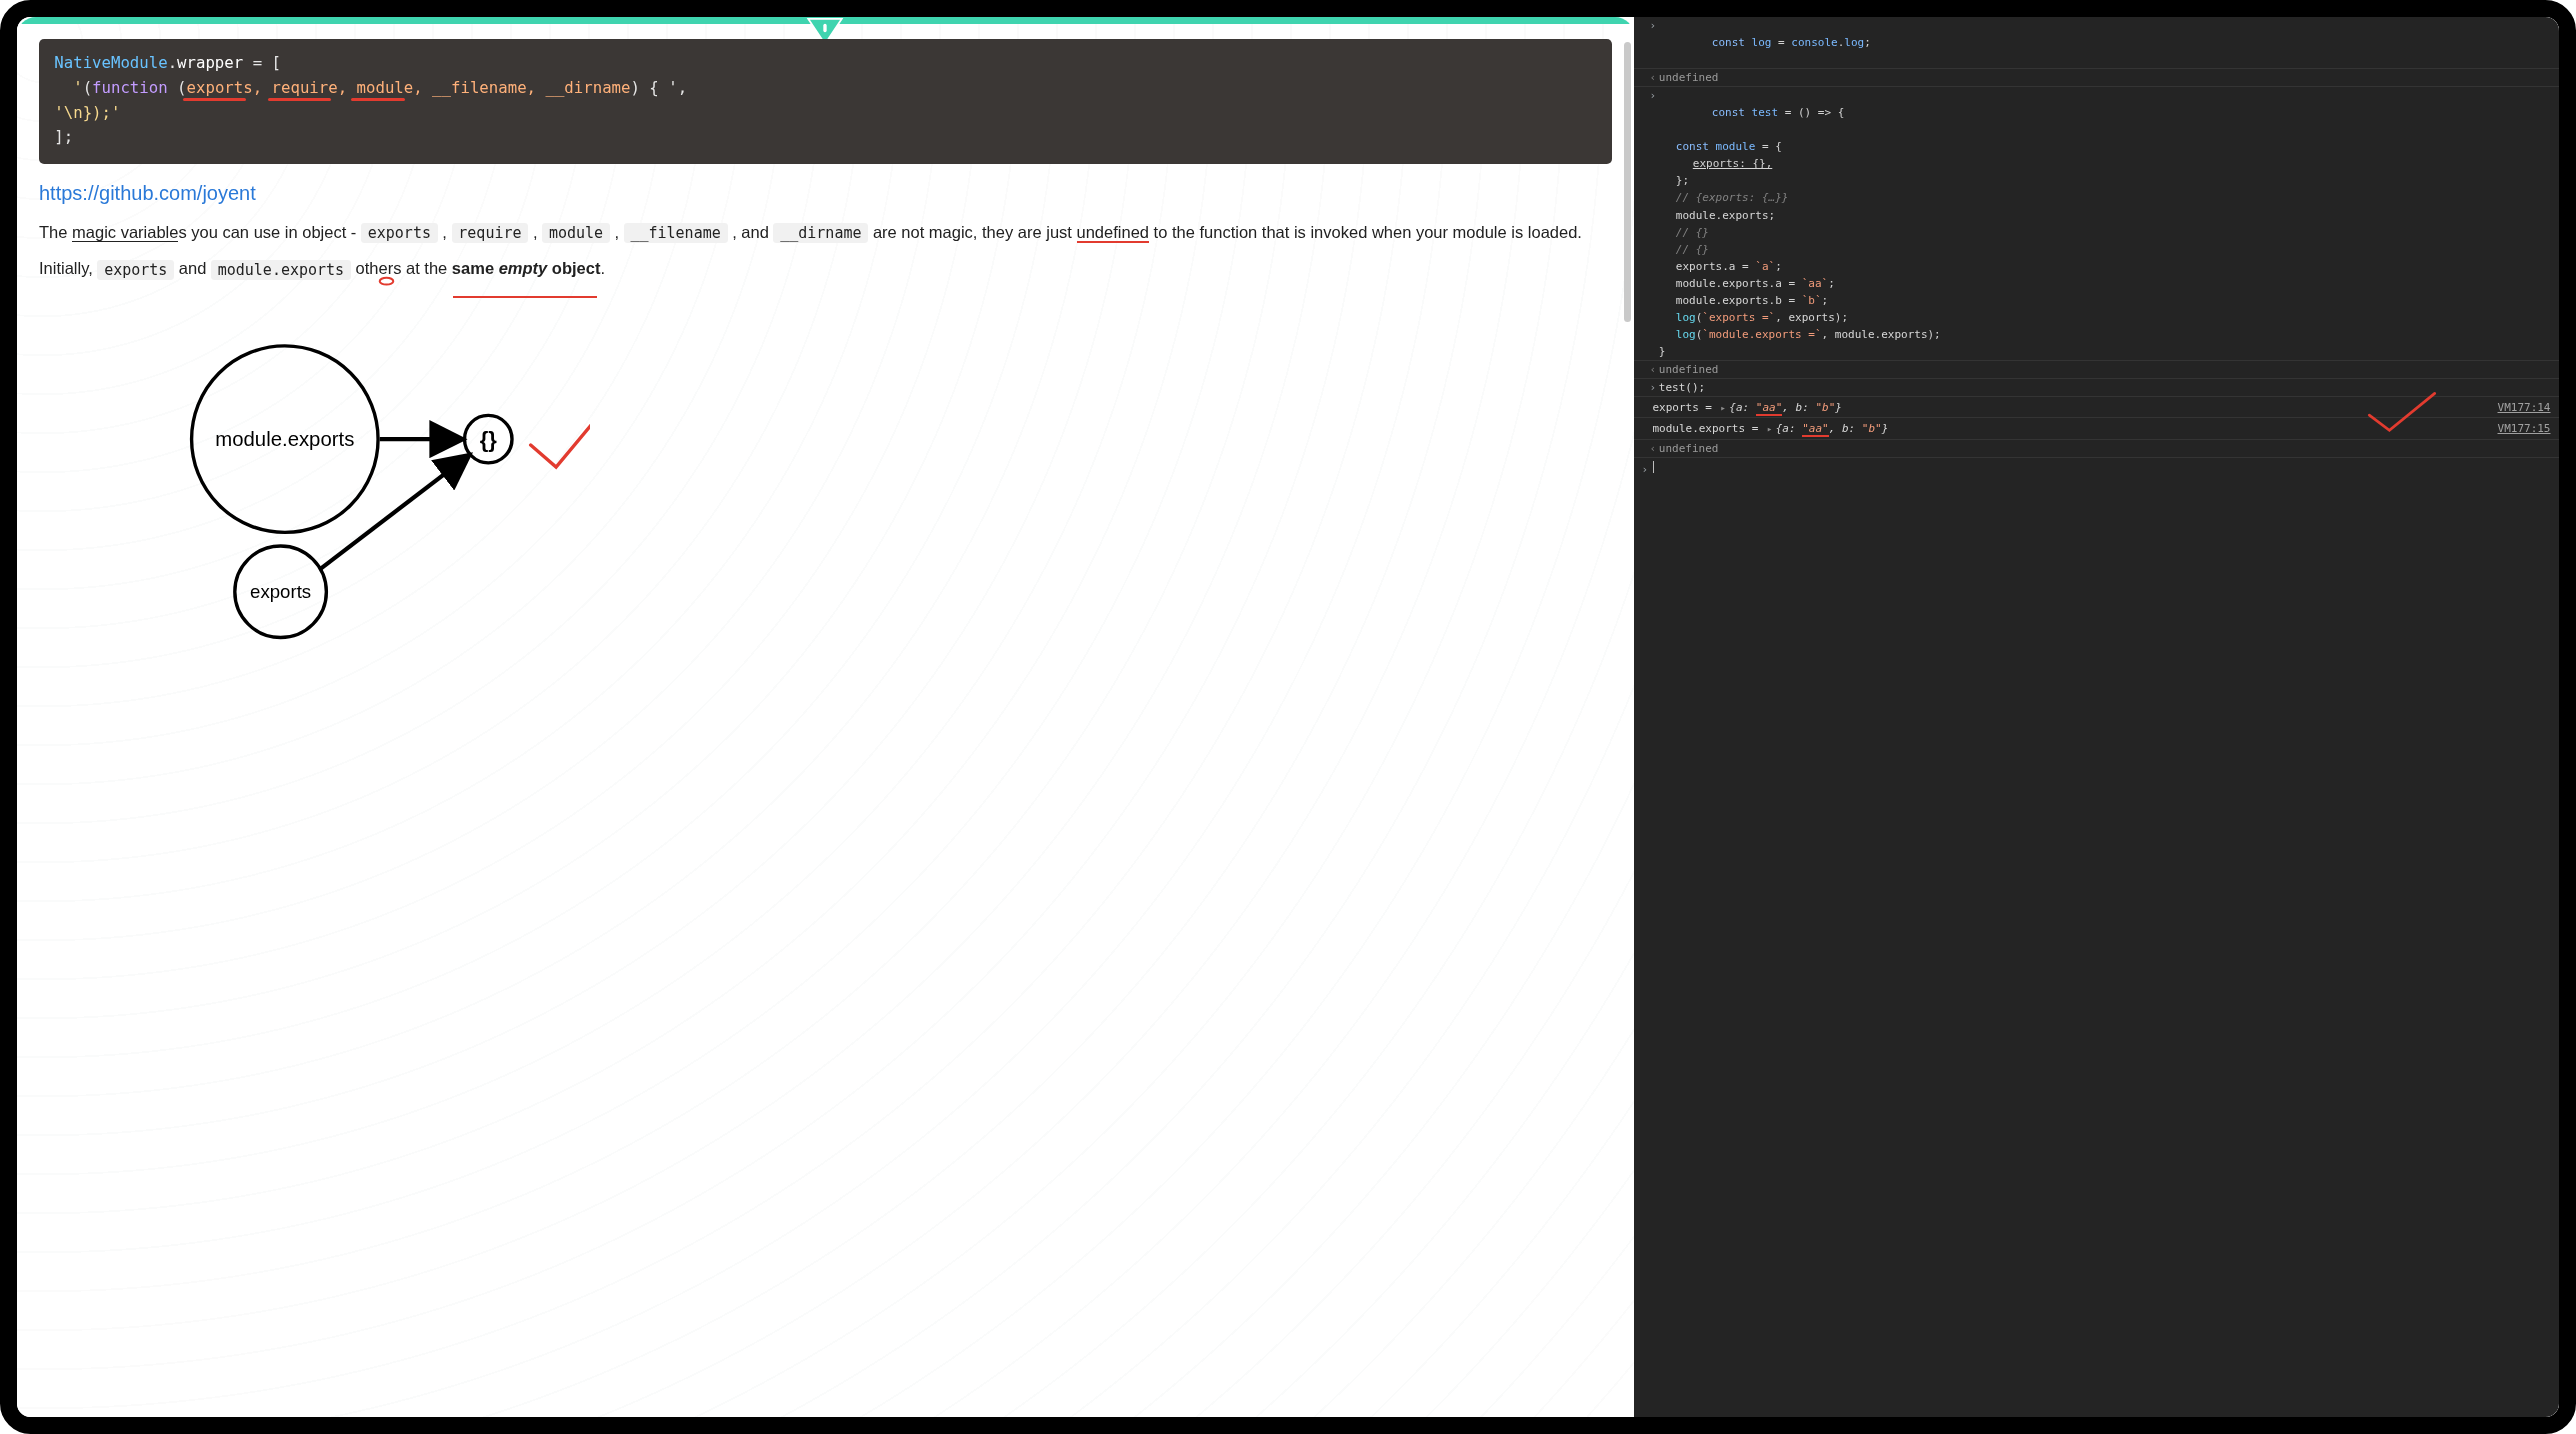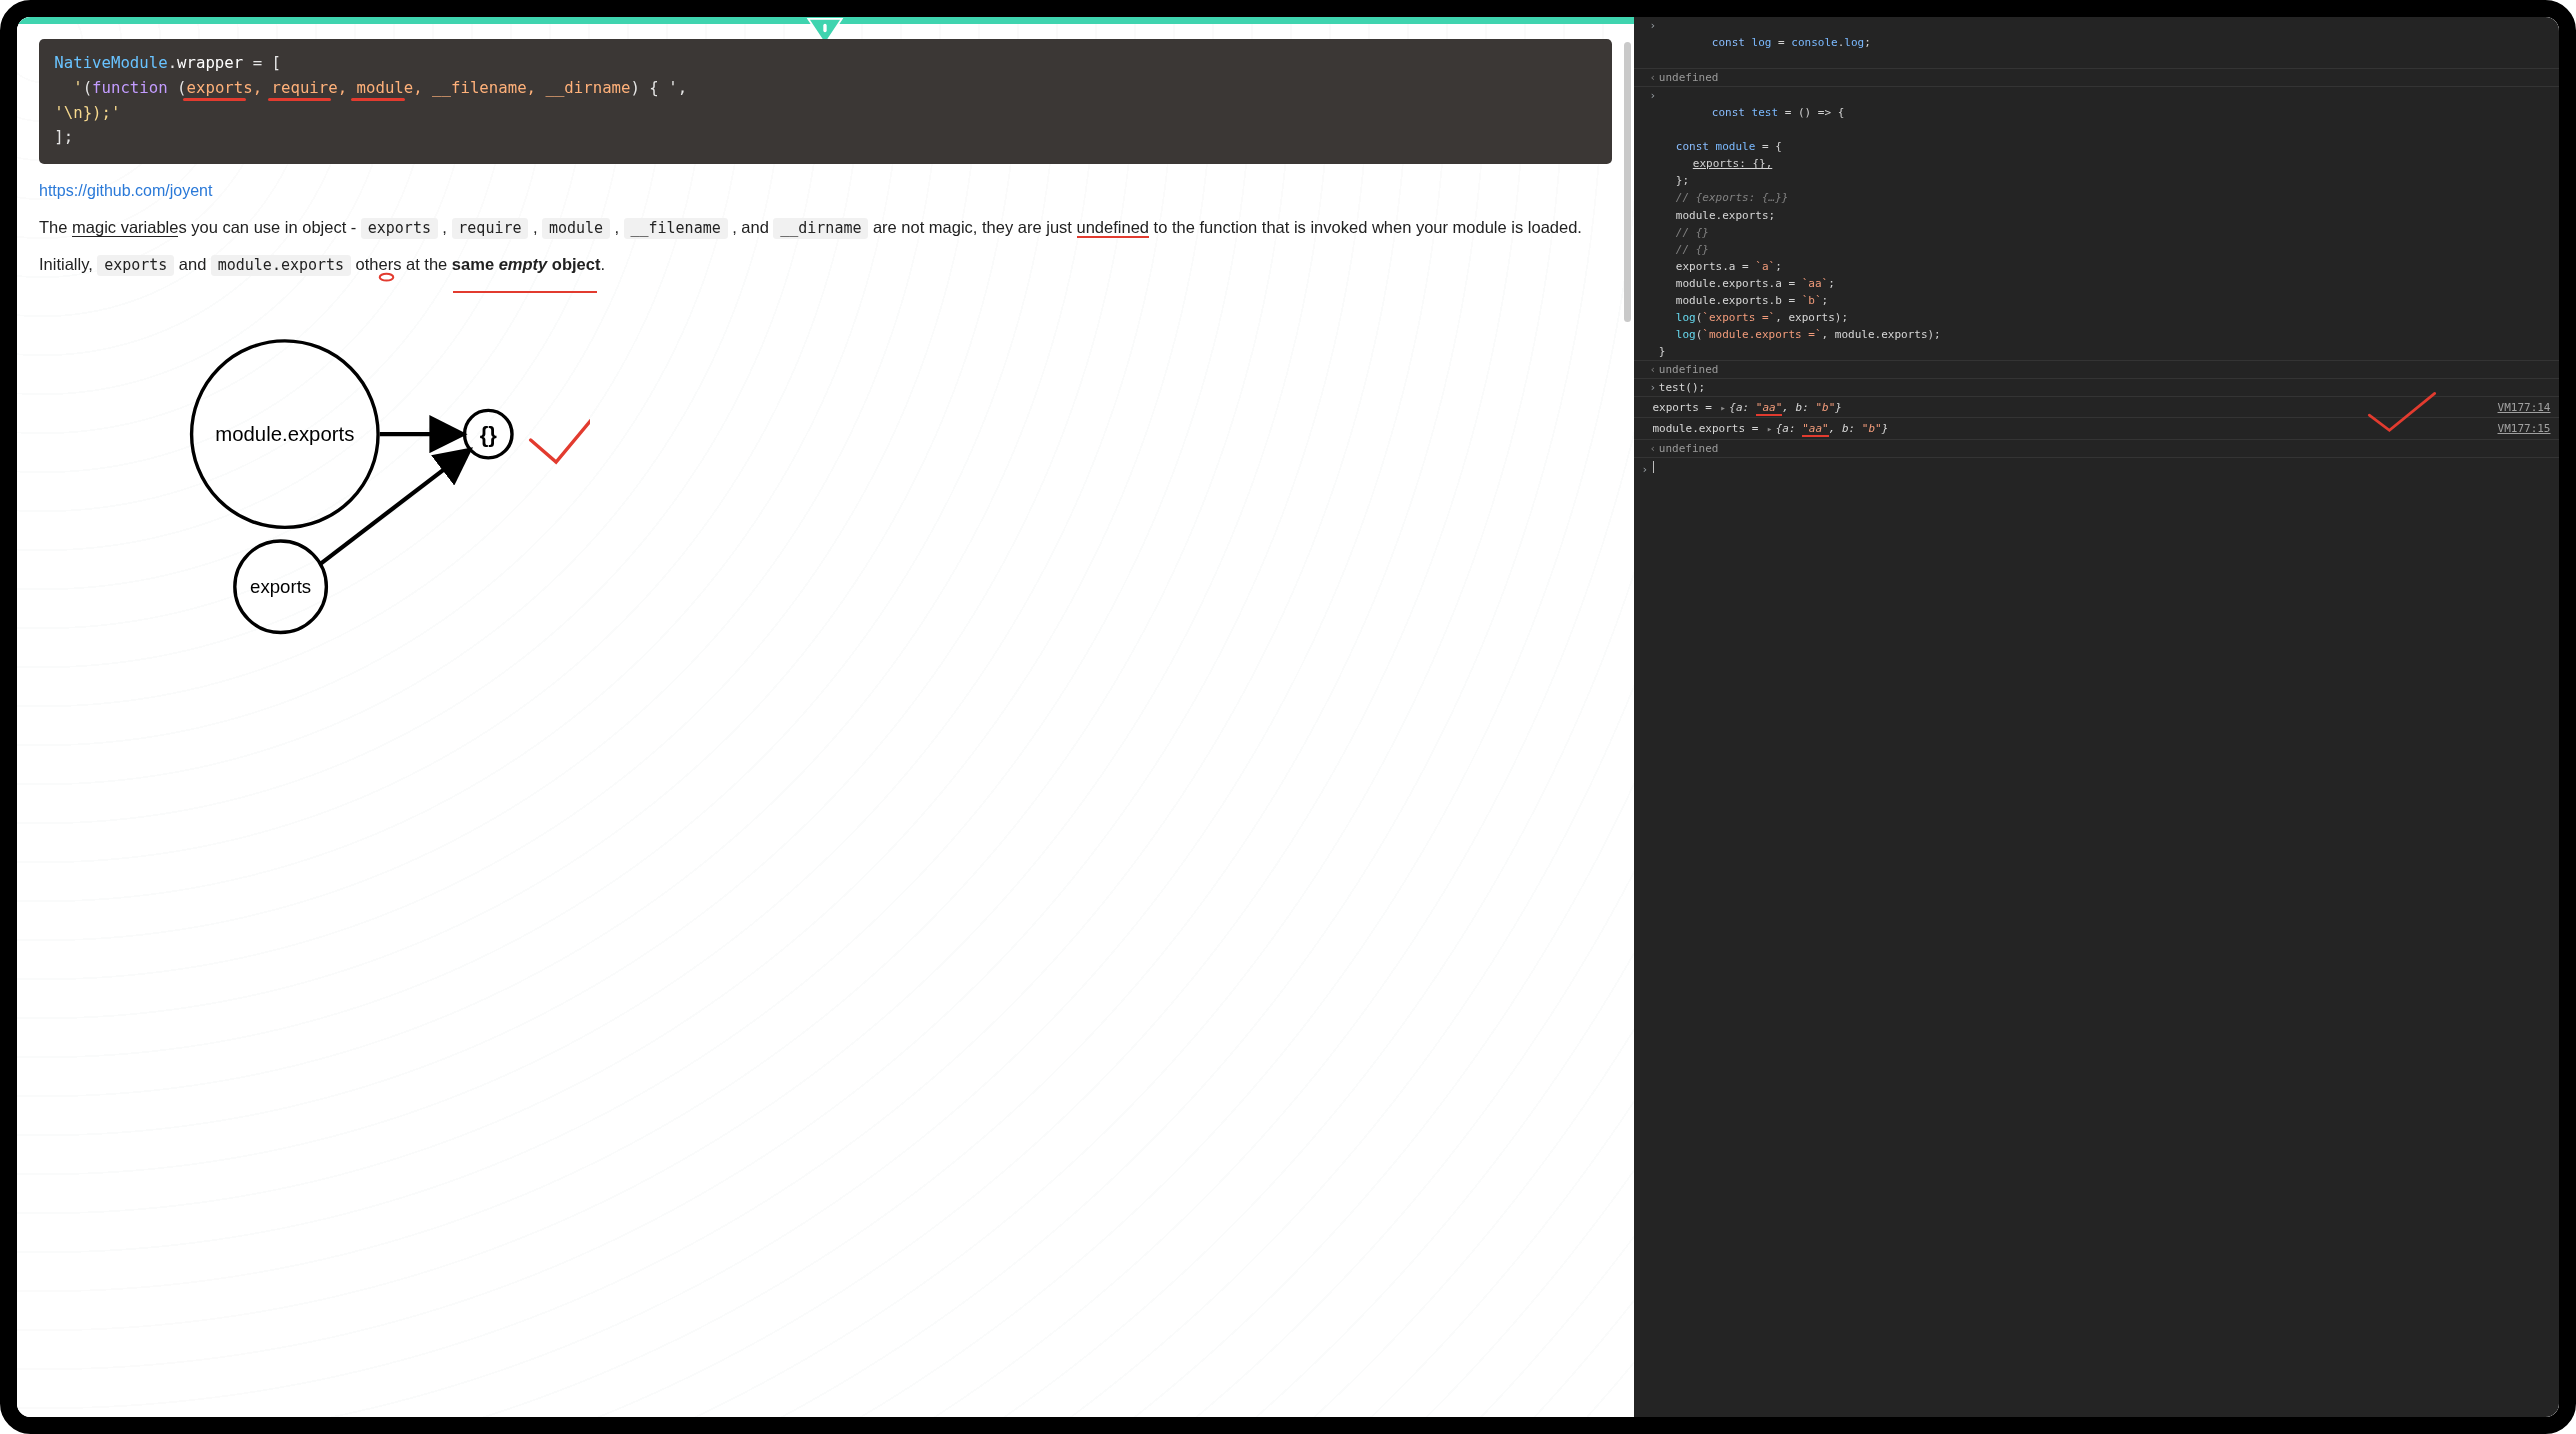--- a/index.html
+++ b/index.html
@@ -20,20 +20,21 @@
   .app {
     display:flex;
     width:100%; height:100%;
     background:#fff;
   }
   
   .left {
     flex:0 0 63.6%;
     position:relative;
     overflow:hidden;
+    border-radius:19px;
   }
   
   .left::before{
     content:"";
     position:absolute;
     inset:0;
     background:
       repeating-radial-gradient(circle at 25.4px 25.4px, #f5f7f7 0 1.7px, transparent 1.7px 39px),
       #fff;
     opacity:.45;
@@ -78,21 +79,21 @@
     margin-bottom:15.3px;
   }
   .tok-type   { color:#69c3ff; }  
   .tok-prop   { color:#ffffff; }
   .tok-punc   { color:#e6e6e6; }
   .tok-string { color:#f7d98e; }
   .tok-fn     { color:#c39cff; } 
   .tok-params { color:#ffb17a; }
   .gh-link{
     color:#2a79d8;
-    font-size:16px;
+    font-size:20px;
     text-decoration:none;
     display:inline-block;
     margin-bottom:13.6px;
     cursor:pointer;
   }
   .para{
     margin-bottom:13.6px;
   }
   .inline-code{
     font-family: ui-monospace, "SF Mono", Menlo, Consolas, monospace;

